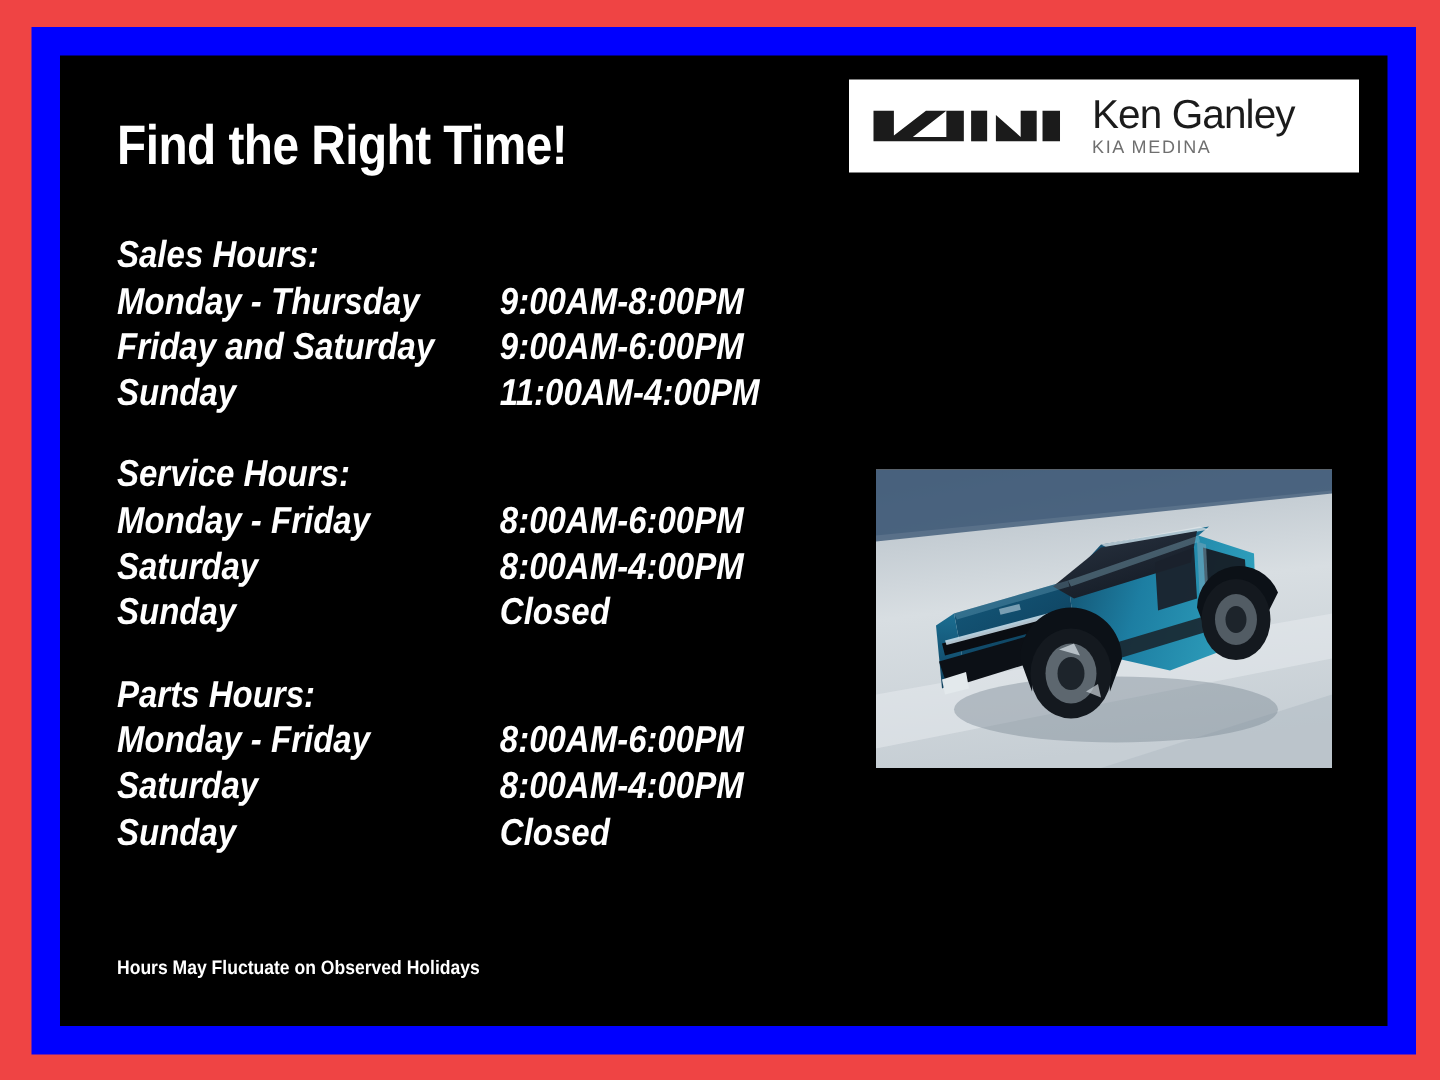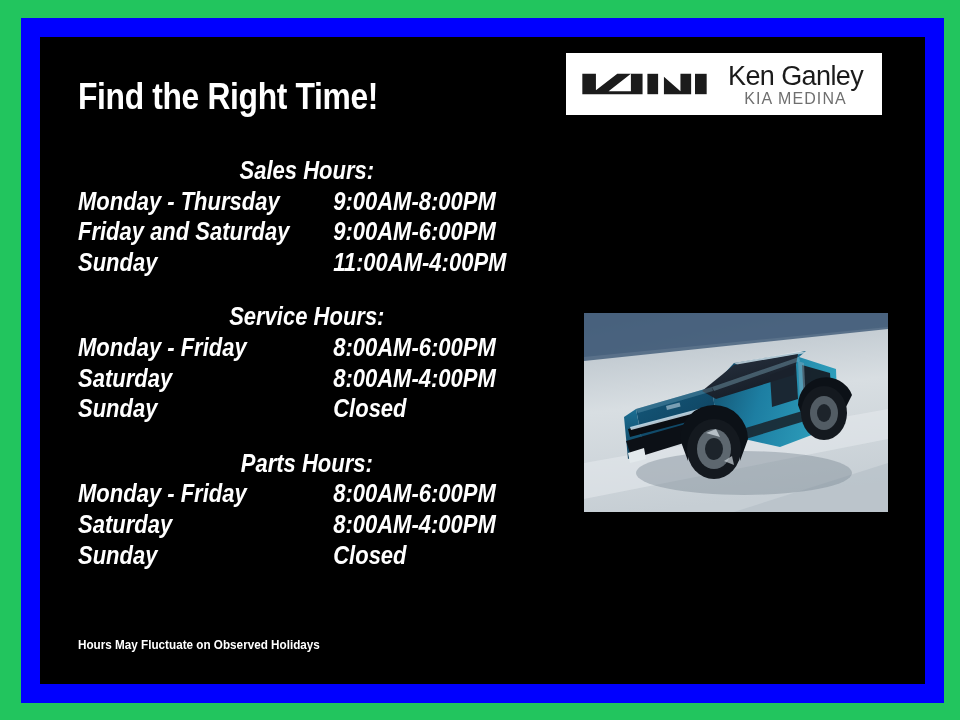--- a/index.html
+++ b/index.html
@@ -12,22 +12,21 @@
     height: 720px;
     overflow: hidden;
     font-family: "Liberation Sans", sans-serif;
   }
 
   
   #slide {
     position: absolute;
     left: 0; top: 0;
     width: 960px; height: 720px;
-    background: #22c55e;
-    text-align: center;
+    background: #ef4444;
   }
   #blue-frame {
     position: absolute;
     left: 21px; top: 18px;
     width: 923px; height: 685px;
     background: #0000ff;
   }
   #slide-canvas {
     position: absolute;
     left: 40px; top: 37px;
@@ -97,21 +96,21 @@
     white-space: nowrap;
     transform: scaleX(0.9);
     transform-origin: left center;
   }
 
   
   #logo-banner {
     position: absolute;
     left: 526px;
     top: 16px;
-    width: 316px;
+    width: 340px;
     height: 62px;
     background: #ffffff;
     display: flex;
     align-items: center;
   }
   #kia-mark {
     margin-left: 10px;
     width: 137px;
     height: 34px;
     flex: none;
@@ -125,21 +124,21 @@
   #dealer-name {
     color: #1b1b1b;
     font-size: 27px;
     font-weight: 500;
     line-height: 28px;
     letter-spacing: -0.6px;
     white-space: nowrap;
   }
   #dealer-sub {
     color: #6f6f6f;
-    font-size: 16px;
+    font-size: 12px;
     font-weight: normal;
     letter-spacing: 1.1px;
     line-height: 15px;
     margin-top: 1px;
     white-space: nowrap;
   }
 
   
   #vehicle-photo {
     position: absolute;

